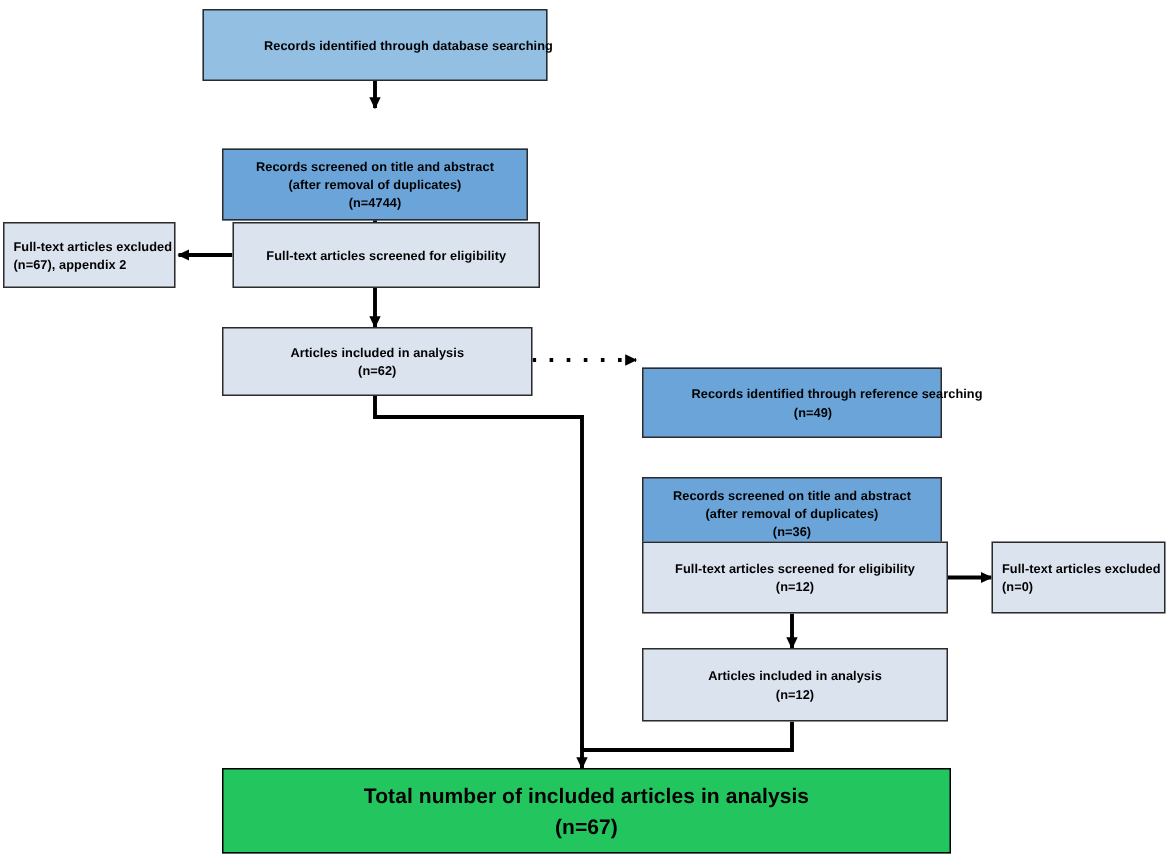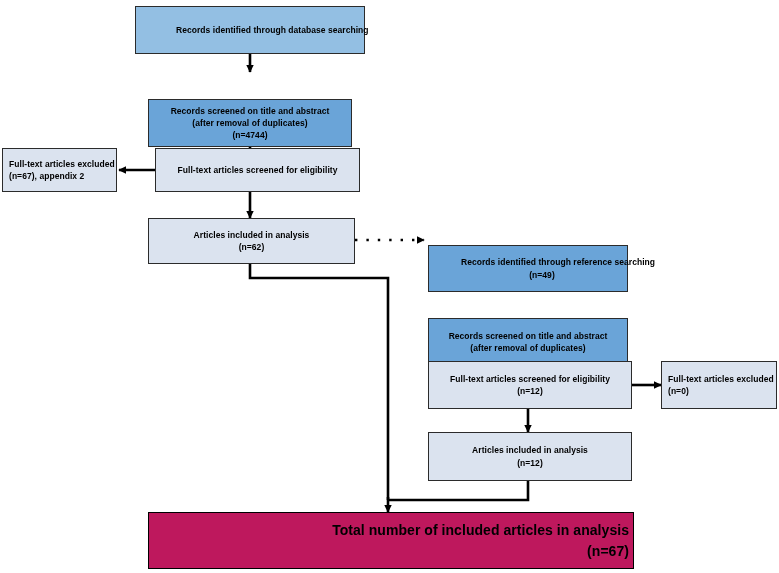--- a/index.html
+++ b/index.html
@@ -45,21 +45,21 @@
   .node .lines {
     width: 100%;
   }
   .node .ln {
     display: block;
     white-space: nowrap;
   }
   .fill-blue-dark { background: #6aa4d8; margin-top: 27px; }
   .fill-blue-mid  { background: #93bfe3; padding-left: 40px; }
   .fill-blue-pale { background: #dbe3ef; }
-  .fill-white     { background: #be185d; text-align: right; }
+  .fill-white     { background: #22c55e; }
   .node.total {
     font-size: 14px;
     font-weight: bold;
     line-height: 1.5;
     border: 1px solid #000000;
   }
 </style>
 </head>
 <body>
 
@@ -147,20 +147,21 @@
     <span class="lines">
       <span class="ln">Records identified through reference searching</span>
       <span class="ln">(n=49)</span>
     </span>
   </div>
 
   <div class="node fill-blue-dark" style="left:428px; top:291px; width:200px; height:48px;">
     <span class="lines">
       <span class="ln">Records screened on title and abstract</span>
       <span class="ln">(after removal of duplicates)</span>
+      <span class="ln">(n=36)</span>
     </span>
   </div>
 
   <div class="node fill-blue-pale" style="left:428px; top:361px; width:204px; height:48px;">
     <span class="lines">
       <span class="ln">Full-text articles screened for eligibility</span>
       <span class="ln">(n=12)</span>
     </span>
   </div>
 

